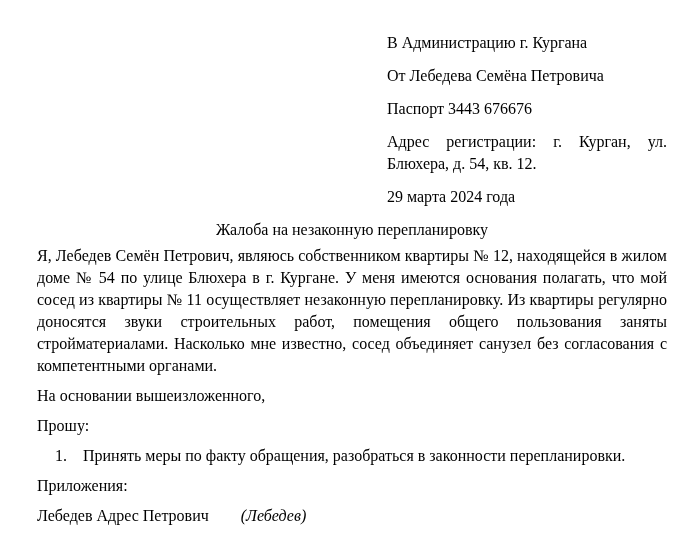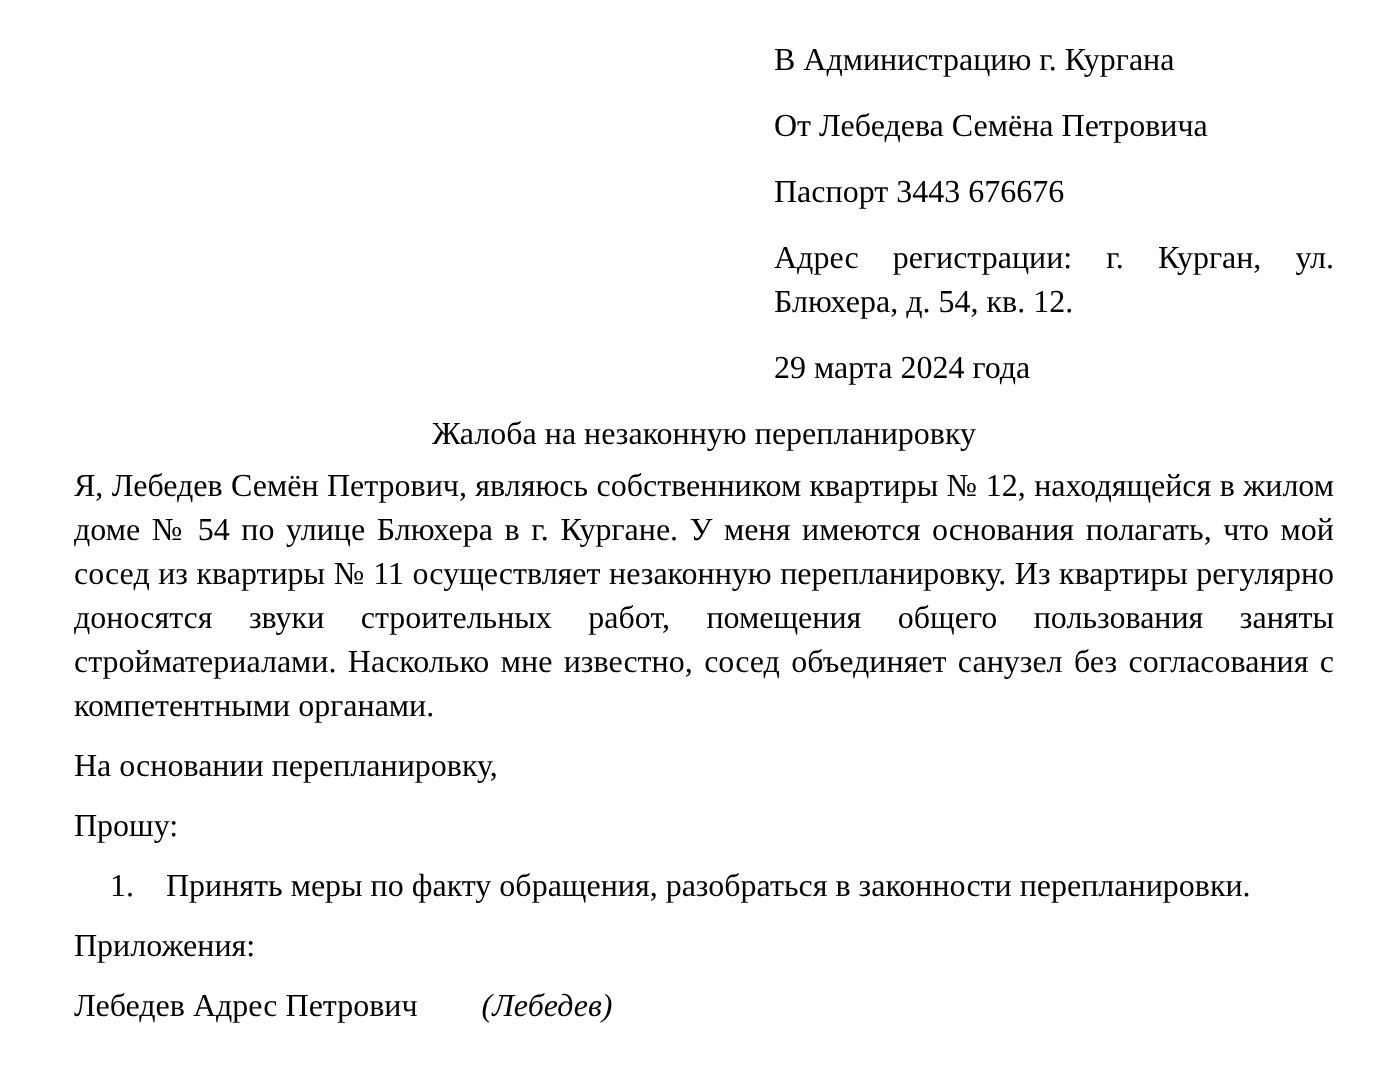--- a/index.html
+++ b/index.html
@@ -9,21 +9,21 @@
     background: #ffffff;
   }
   .page {
     width: 698px;
     height: 545px;
     background: #ffffff;
     color: #000000;
     font-family: "Liberation Serif", "DejaVu Serif", serif;
     font-size: 16px;
     line-height: 22px;
-    padding: 20px 31px 0 37px;
+    padding: 32px 31px 0 37px;
     overflow: hidden;
   }
   .header-block {
     width: 280px;
     margin-left: auto;
   }
   .header-block p {
     margin: 0 0 11px 0;
     text-align: justify;
   }
@@ -65,21 +65,21 @@
     <p>От Лебедева Семёна Петровича</p>
     <p>Паспорт 3443 676676</p>
     <p>Адрес регистрации: г. Курган, ул. Блюхера, д. 54, кв. 12.</p>
     <p>29 марта 2024 года</p>
   </div>
 
   <div class="doc-title">Жалоба на незаконную перепланировку</div>
 
   <p class="body-par">Я, Лебедев Семён Петрович, являюсь собственником квартиры № 12, находящейся в жилом доме № 54 по улице Блюхера в г. Кургане. У меня имеются основания полагать, что мой сосед из квартиры № 11 осуществляет незаконную перепланировку. Из квартиры регулярно доносятся звуки строительных работ, помещения общего пользования заняты стройматериалами. Насколько мне известно, сосед объединяет санузел без согласования с компетентными органами.</p>
 
-  <p class="single-par">На основании перепланировку,</p>
+  <p class="single-par">На основании вышеизложенного,</p>
 
   <p class="single-par">Прошу:</p>
 
   <div class="request-item">
     <span class="request-num">1.</span>
     <span class="request-text">Принять меры по факту обращения, разобраться в законности перепланировки.</span>
   </div>
 
   <p class="single-par">Приложения:</p>
 

